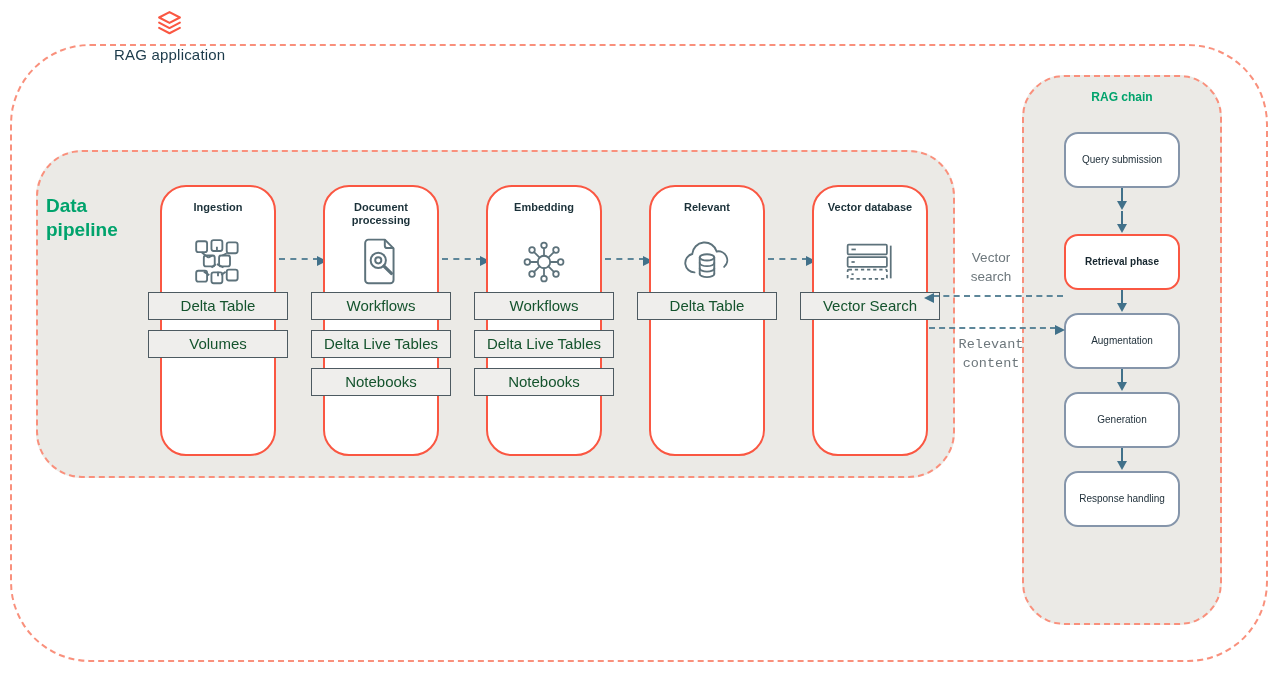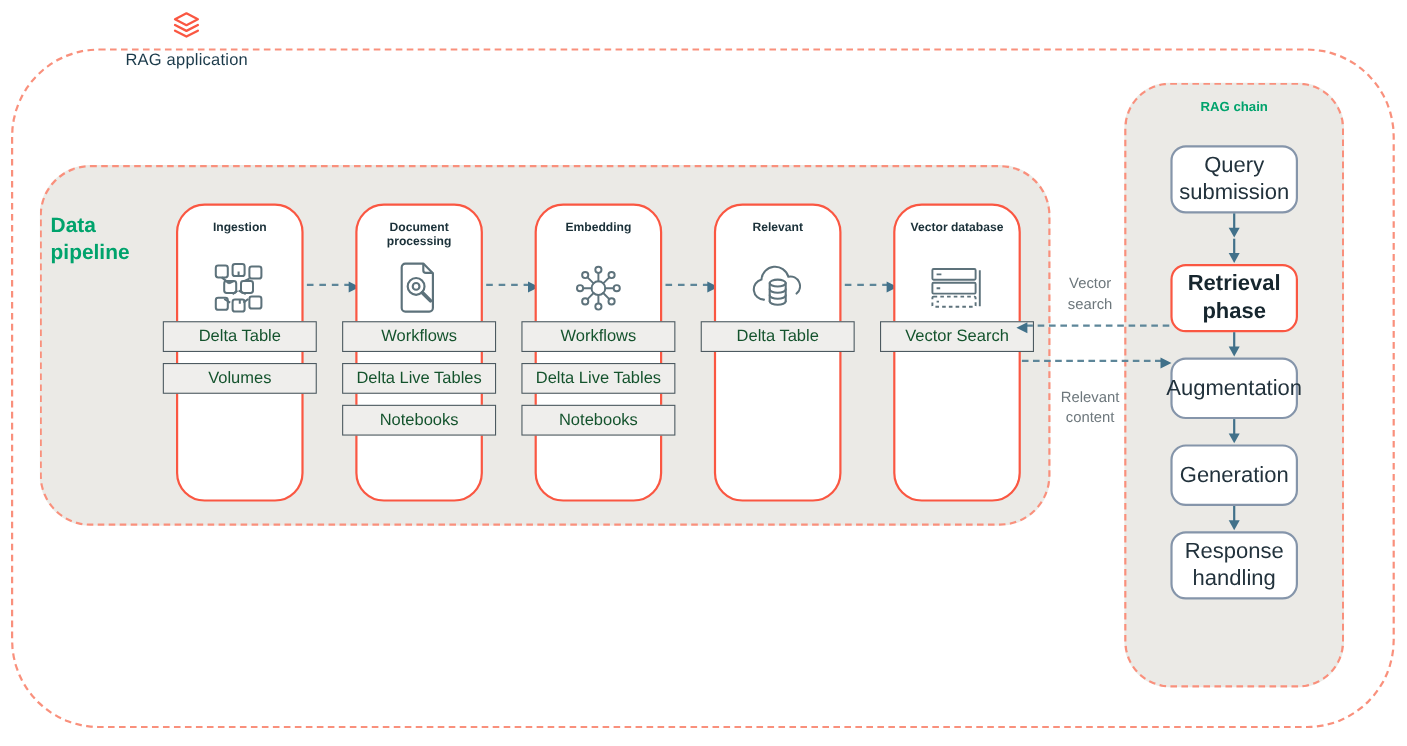--- a/index.html
+++ b/index.html
@@ -40,41 +40,41 @@
     border-top:5.5px solid transparent;border-bottom:5.5px solid transparent;
     border-left:10px solid #41718a;}
 
   
   .chain-panel{position:absolute;left:1022px;top:75px;width:200px;height:550px;
     background:#ebeae6;border:2px dashed #f9907c;border-radius:42px;box-sizing:border-box;}
   .chain-title{margin-top:13px;text-align:center;font-size:12px;font-weight:bold;color:#00a36c;}
   .chain-flow{position:absolute;top:55px;left:0;right:0;display:flex;flex-direction:column;align-items:center;}
   .chain-node{width:116px;min-height:56px;box-sizing:border-box;background:#ffffff;
     border:2px solid #8595aa;border-radius:14px;display:flex;align-items:center;justify-content:center;
-    text-align:center;font-size:20px;line-height:1.25;color:#22323c;padding:4px 8px;}
+    text-align:center;font-size:10px;line-height:1.25;color:#22323c;padding:4px 8px;}
   .chain-node.highlight{border:2.5px solid #fa5742;font-weight:bold;color:#16262e;}
   .v-arrow{position:relative;width:12px;height:23px;}
   .v-arrow::before{content:"";position:absolute;left:4.8px;top:0;width:2.4px;height:15px;background:#41718a;}
   .v-arrow::after{content:"";position:absolute;left:0.5px;top:13px;width:0;height:0;
     border-left:5.5px solid transparent;border-right:5.5px solid transparent;
     border-top:9px solid #41718a;}
 
   
   .conn-arrow{position:absolute;height:0;border-top:2.5px dashed #5d8699;}
   .conn-arrow.to-left{left:933px;top:295px;width:130px;}
   .conn-arrow.to-left::before{content:"";position:absolute;left:-9px;top:-4.3px;width:0;height:0;
     border-top:5.5px solid transparent;border-bottom:5.5px solid transparent;
     border-right:10px solid #41718a;}
   .conn-arrow.to-right{left:929px;top:327px;width:127px;}
   .conn-arrow.to-right::after{content:"";position:absolute;right:-9px;top:-4.3px;width:0;height:0;
     border-top:5.5px solid transparent;border-bottom:5.5px solid transparent;
     border-left:10px solid #41718a;}
   .conn-label{position:absolute;font-size:13.5px;color:#6d777c;text-align:center;line-height:1.4;}
   .conn-label.top{left:952px;top:249px;width:78px;}
-  .conn-label.bottom{left:949px;top:352px;width:84px;}
+  .conn-label.bottom{left:949px;top:336px;width:84px;font-family:Liberation Mono, monospace;}
 
   .diagram-icon svg{display:block;}
 </style>
 </head>
 <body>
 
 <div class="canvas">
 
   <div class="app-header">
     <span class="diagram-icon">

